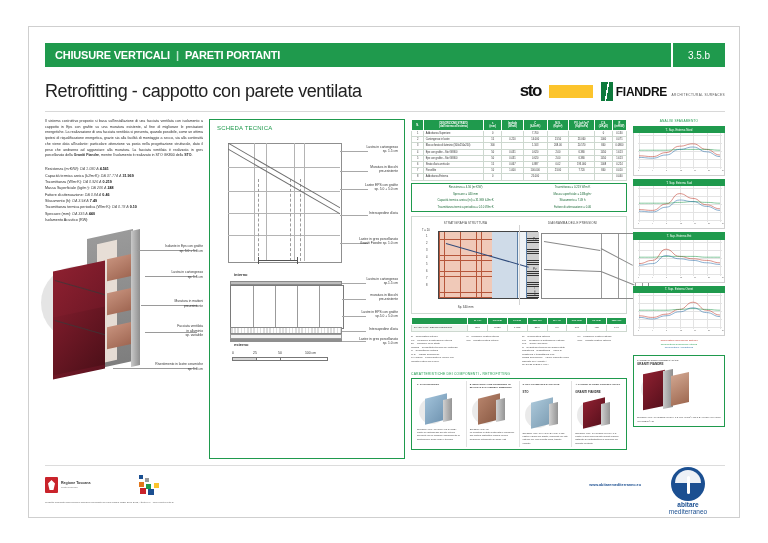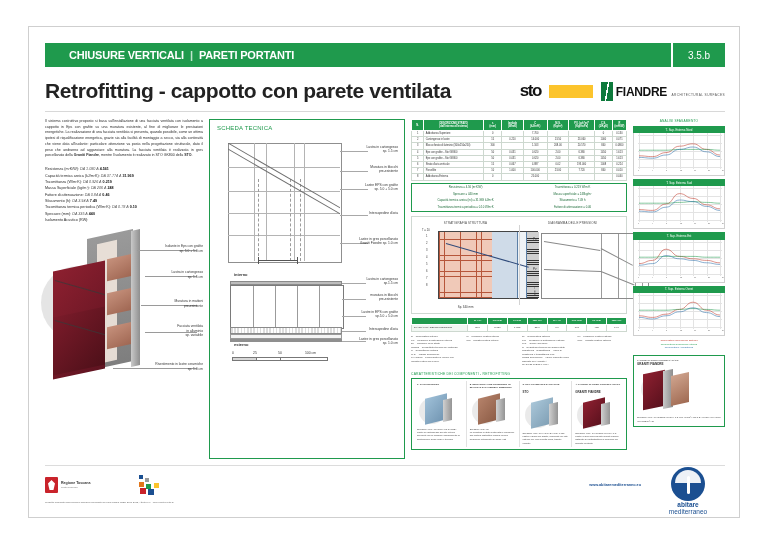--- a/index.html
+++ b/index.html
@@ -2,28 +2,28 @@
 <html><head>
 <meta charset="utf-8">
 <style>
   html,body{margin:0;padding:0;background:#ffffff;}
   body{width:768px;height:543px;overflow:hidden;font-family:"Liberation Sans",sans-serif;color:#1a1a1a;}
   #poster{position:relative;width:768px;height:543px;background:#ffffff;box-sizing:border-box;}
   .sheet{position:absolute;left:28px;top:26px;width:712px;height:492px;border:1px solid #cfcfcf;background:#fff;box-sizing:border-box;}
 
   
   .hdr-bar{position:absolute;left:16px;top:16px;width:680px;height:24px;background:#1f9a4d;display:flex;align-items:center;box-sizing:border-box;}
-  .hdr-bar .hl{flex:1;display:flex;align-items:center;padding-left:24px;gap:6px;}
+  .hdr-bar .hl{flex:1;display:flex;align-items:center;padding-left:10px;gap:6px;}
   .hdr-bar .t1{color:#fff;font-weight:bold;font-size:11px;letter-spacing:-0.2px;}
   .hdr-bar .sep{color:#bfe6cd;font-weight:bold;font-size:11px;}
   .hdr-bar .t2{color:#fff;font-weight:bold;font-size:11px;letter-spacing:-0.2px;}
   .hdr-code{width:52px;height:100%;border-left:2px solid #fff;display:flex;align-items:center;justify-content:center;color:#fff;font-size:10px;}
 
   .title-row{position:absolute;left:16px;top:46px;width:680px;height:36px;display:flex;align-items:center;justify-content:space-between;}
-  .maintitle{font-size:21px;font-weight:700;color:#222;letter-spacing:-0.4px;}
+  .maintitle{font-size:18px;font-weight:400;color:#222;letter-spacing:-0.4px;}
   .brands{display:flex;align-items:center;gap:8px;}
   .sto{font-weight:bold;font-size:17px;letter-spacing:-1.5px;color:#111;}
   .swatch{width:44px;height:13px;background:#fcc42c;}
   .fiandre{display:flex;align-items:center;gap:3px;}
   .fiandre .mark{width:12px;height:19px;background:linear-gradient(100deg,#0e7a3c 0 45%,#ffffff 45% 55%,#0e7a3c 55% 100%);}
   .fiandre .nm{font-size:12px;font-weight:bold;color:#111;line-height:1;letter-spacing:-0.3px;}
   .fiandre .sub{font-size:3.2px;color:#555;letter-spacing:.4px;}
   .rule{position:absolute;left:16px;top:84px;width:680px;height:1px;background:#d8d8d8;}
 
   

